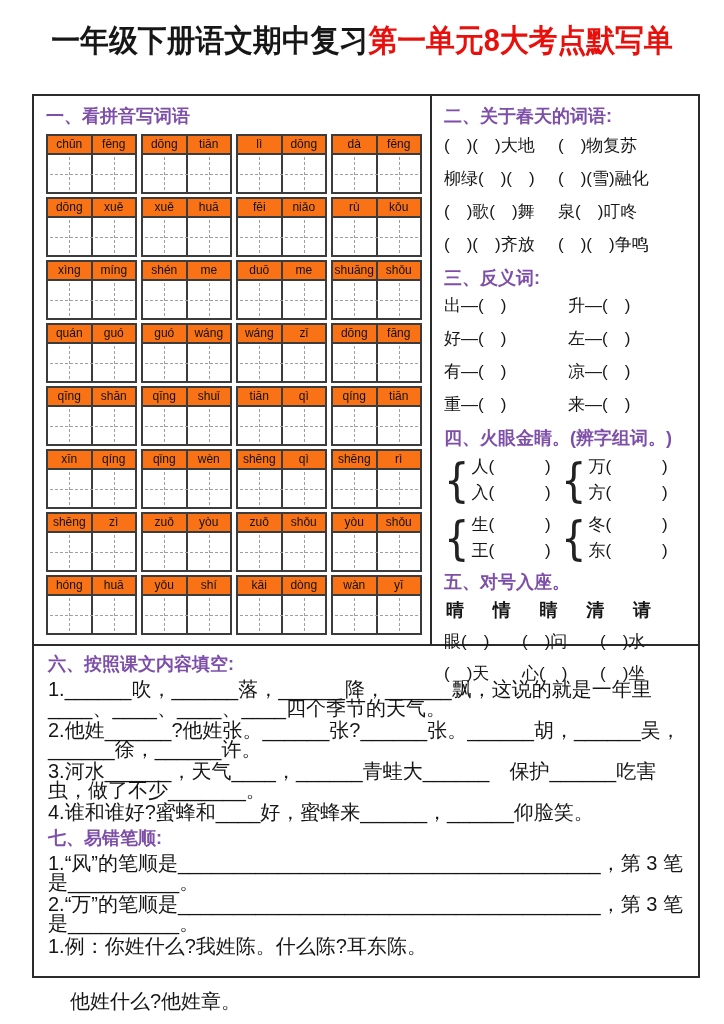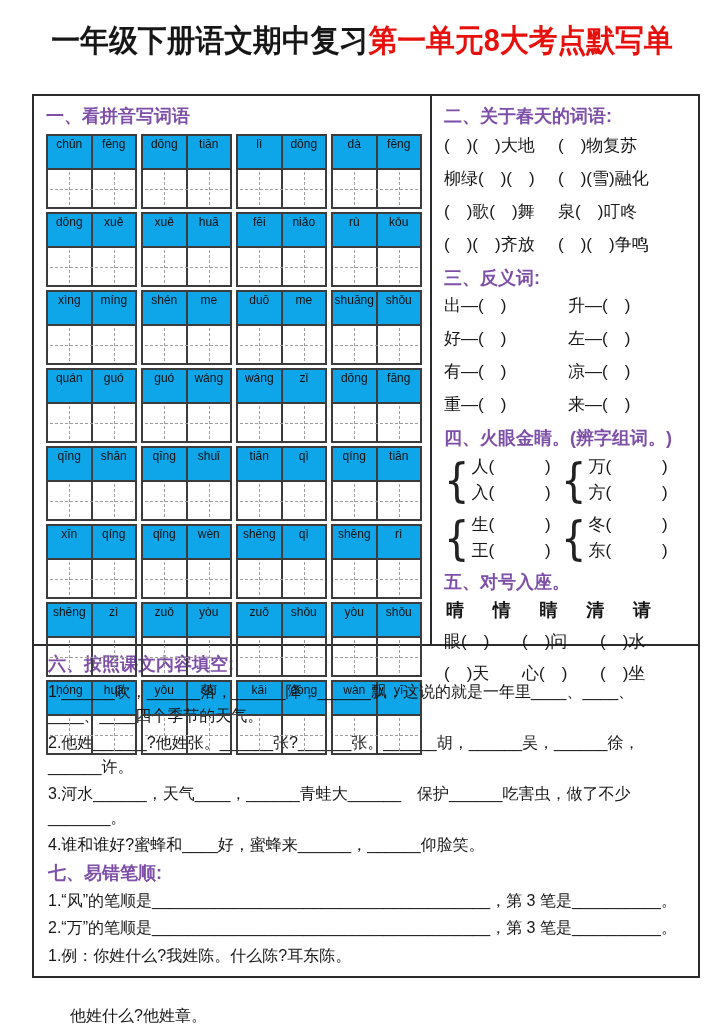--- a/index.html
+++ b/index.html
@@ -20,21 +20,21 @@
   .top-row{display:flex;height:550px;border-bottom:2px solid #2b2b2b;box-sizing:border-box;}
   .col-left{width:412px;box-sizing:border-box;border-right:2px solid #2b2b2b;padding:8px 8px 4px 12px;}
   .col-right{flex:1;box-sizing:border-box;padding:8px 20px 2px 12px;}
   .bottom-area{padding:6px 14px 4px 14px;}
   .h{color:#7d4fa8;font-weight:bold;font-size:18px;margin:0 0 6px 0;}
   .h.small-m{margin:0 0 4px 0;}
 
   
   .grid-row{display:flex;justify-content:space-between;margin-bottom:3px;}
   .word-grid{width:91px;}
-  .pheader{display:flex;border:2px solid #3c3c3c;border-bottom:none;height:34px;box-sizing:border-box;background:#0ea5e9;}
+  .pheader{display:flex;border:2px solid #3c3c3c;border-bottom:none;height:19px;box-sizing:border-box;background:#f97316;}
   .ph{flex:1;text-align:center;font-size:12px;line-height:16px;color:#111;overflow:hidden;white-space:nowrap;}
   .ph + .ph{border-left:2px solid #3c3c3c;}
   .squares{display:flex;border:2px solid #3c3c3c;height:41px;box-sizing:border-box;position:relative;}
   .squares::after{content:"";position:absolute;left:2px;right:2px;top:50%;border-top:1px dashed #9f9f9f;}
   .sq{flex:1;position:relative;}
   .sq + .sq{border-left:2px solid #3c3c3c;}
   .sq::before{content:"";position:absolute;left:50%;top:2px;bottom:2px;border-left:1px dashed #9f9f9f;}
 
   
   .twocol{display:flex;font-size:17px;margin-bottom:10px;white-space:nowrap;gap:6px;}
@@ -43,21 +43,21 @@
   .bgroups{display:grid;grid-template-columns:1fr 1fr;row-gap:6px;margin-bottom:6px;}
   .bgroup{display:flex;align-items:center;}
   .brace{font-family:"DejaVu Sans",sans-serif;font-size:40px;font-weight:normal;
          transform:scaleY(1.15);color:#222;margin-right:2px;line-height:1;}
   .bcol .bline{font-size:17px;line-height:26px;white-space:nowrap;}
   .charrow{display:flex;justify-content:space-between;width:205px;font-size:18px;font-weight:bold;margin:0 0 8px 2px;}
   .threecol{display:flex;font-size:17px;margin-bottom:9px;white-space:nowrap;}
   .threecol span{width:78px;flex:none;}
 
   
-  .fill{font-size:16px;line-height:24px;margin-bottom:3px;color:#161616;}
+  .fill{font-size:20px;line-height:19px;margin-bottom:3px;color:#161616;}
   .fill.indent{padding-left:22px;margin-top:36px;}
   .sec{margin-bottom:4px;}
 </style>
 </head>
 <body>
 
 <div class="page-title">
   <span>一年级下册语文期中复习</span><span class="t-red">第一单元8大考点默写单</span>
 </div>
 

